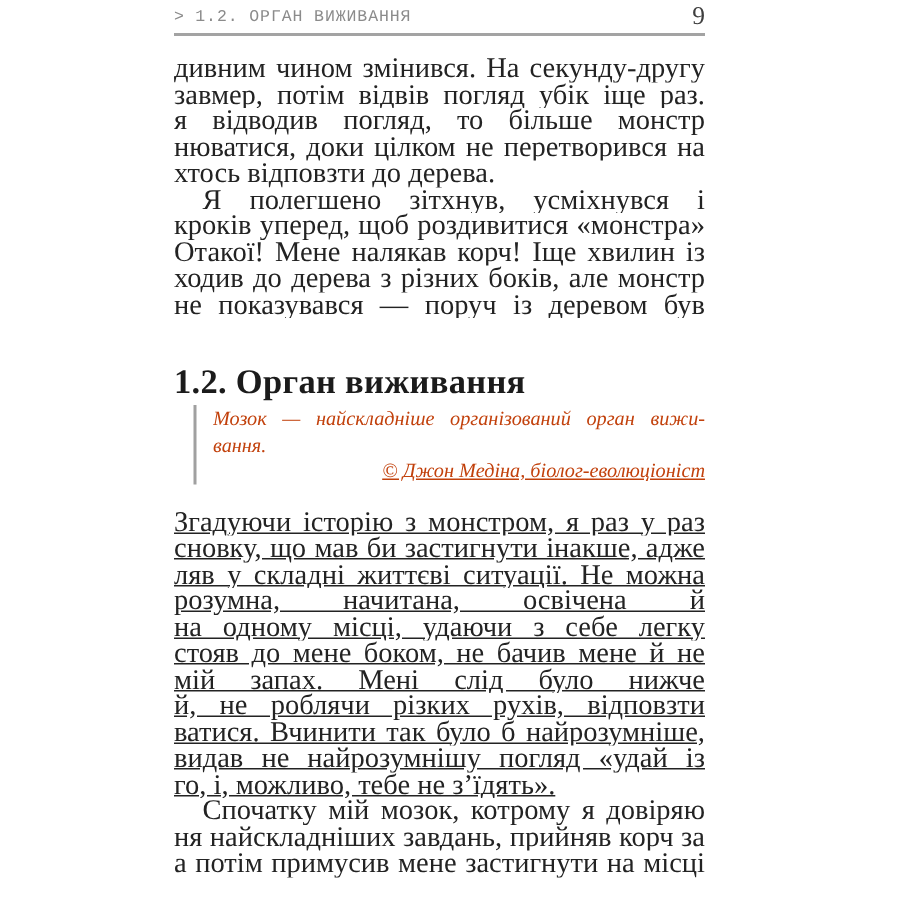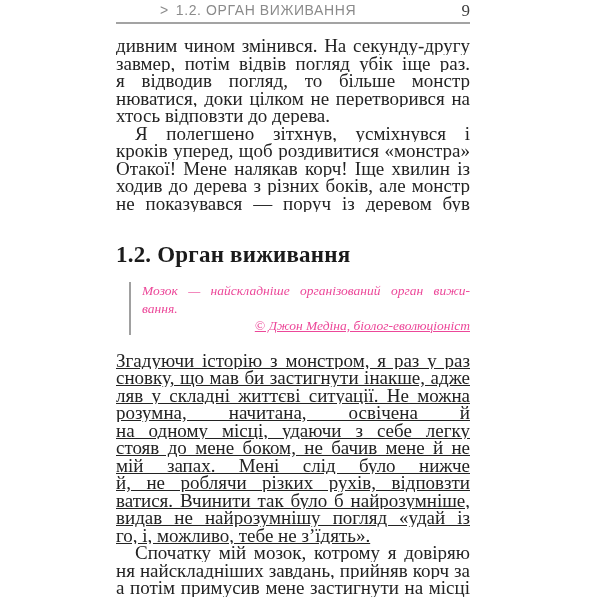--- a/index.html
+++ b/index.html
@@ -25,27 +25,26 @@
   
   .page-header {
     display: flex;
     justify-content: space-between;
     align-items: flex-end;
     border-bottom: 2px solid #a3a3a3;
     padding-bottom: 3px;
     height: 18px;
   }
   .breadcrumb {
-    font-family: Liberation Sans, sans-serif;
-    font-size: 14px;
+    font-family: Liberation Mono, monospace;
+    font-size: 11px;
     letter-spacing: 0.6px;
     color: #8b8b8b;
     white-space: nowrap;
     padding-bottom: 1px;
-    margin-left: 44px;
   }
   .crumb-marker { margin-right: 7px; }
   .page-number {
     font-family: "Liberation Serif", serif;
     font-size: 17px;
     line-height: 1;
     color: #3f3f3f;
   }
 
   
@@ -68,28 +67,27 @@
   .section-heading {
     margin-top: 28px;
     font-size: 23px;
     line-height: 30px;
     font-weight: 700;
     color: #1b1b1b;
     letter-spacing: 0.2px;
   }
 
   .quote {
-    margin-top: 12px;
     margin-left: 13px;
     border-left: 2px solid #a0a0a0;
     padding-left: 11px;
     font-style: italic;
     font-size: 13.5px;
     line-height: 17.5px;
-    color: #ec4899;
+    color: #c2410c;
   }
   .qline {
     text-align: justify;
     text-align-last: justify;
     height: 17.5px;
     overflow: hidden;
   }
   .qline.last { text-align-last: left; }
   .attribution {
     text-align: right;

